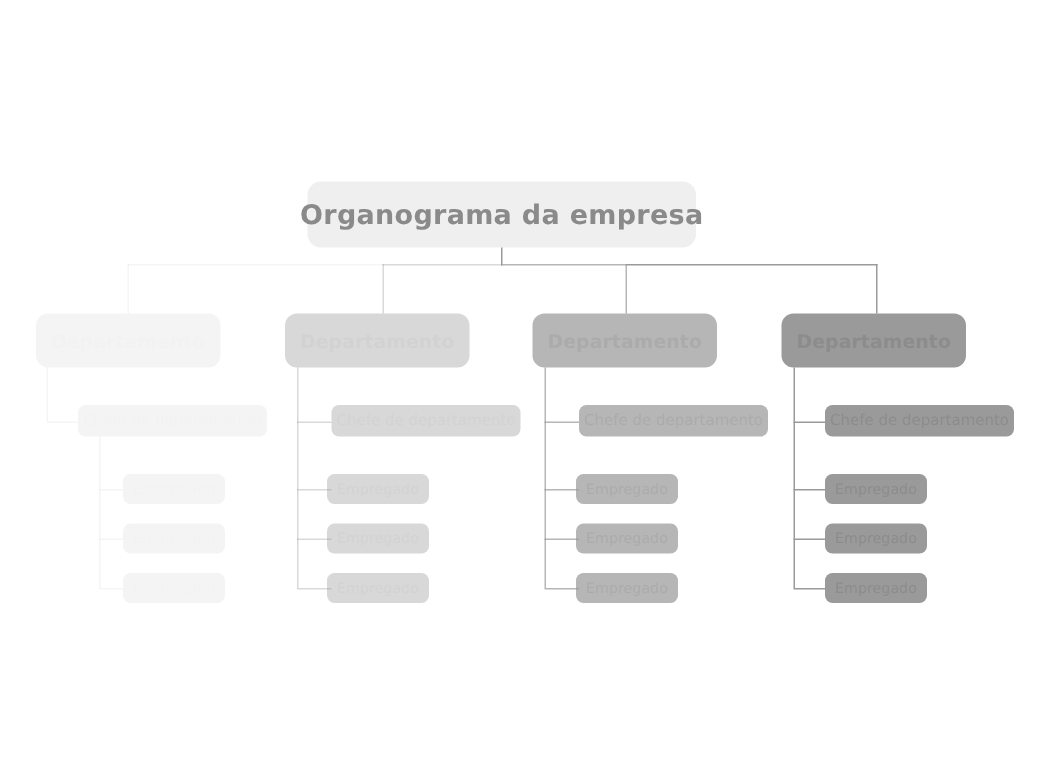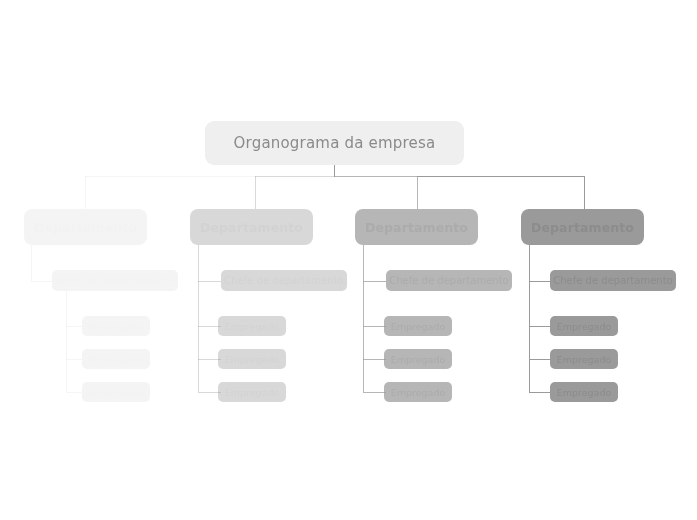--- a/index.html
+++ b/index.html
@@ -26,22 +26,22 @@
     display: flex;
     align-items: center;
     justify-content: center;
     border-radius: 7px;
     white-space: nowrap;
     color: #8c8c8c;
   }
 
   .node.root {
     border-radius: 9px;
-    font-size: 15px;
-    font-weight: normal;
+    font-size: 18px;
+    font-weight: bold;
     letter-spacing: 0.2px;
     color: #8a8a8a;
   }
 
   .node.dept {
     font-size: 12.5px;
     font-weight: bold;
     letter-spacing: 0.1px;
     border-radius: 8px;
   }

